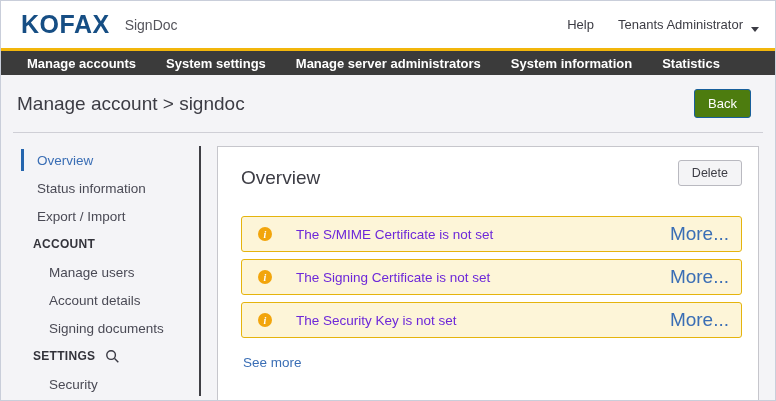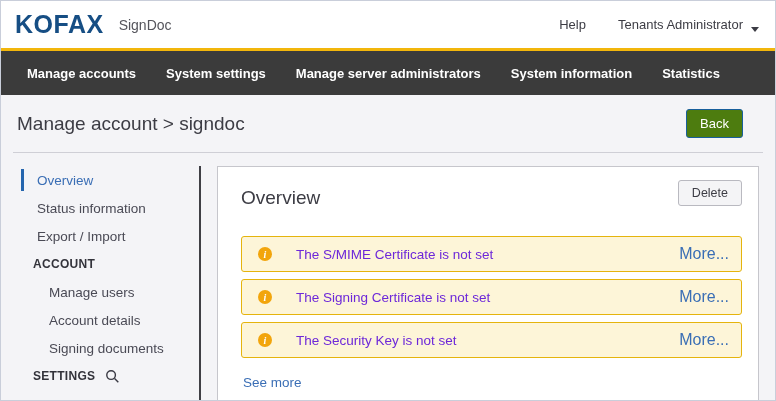--- a/index.html
+++ b/index.html
@@ -16,47 +16,48 @@
 
   
   .topbar {
     height: 47px; background: #ffffff;
     display: flex; align-items: center;
     padding: 0 16px 0 14px;
   }
   .logo {
     font-size: 25px; font-weight: 800; letter-spacing: 0.5px;
     color: #164E84;
+    margin-left: 6px;
   }
   .product { margin-left: 15px; font-size: 14px; color: #55555c; }
   .topbar-right {
-    margin-left: auto; display: flex; align-items: center; gap: 32px;
+    margin-left: auto; display: flex; align-items: center; gap: 24px;
     font-size: 13px; color: #3c3c44;
   }
   .user-menu { display: flex; align-items: flex-end; gap: 8px; cursor: pointer; }
   .caret {
     width: 0; height: 0;
     border-left: 4px solid transparent; border-right: 4px solid transparent;
     border-top: 5px solid #3c3c44;
   }
 
   .gold-line { height: 3px; background: #F2B60C; }
 
   
   .navbar {
-    height: 44px; background: #3B3B3B;
+    height: 24px; background: #3B3B3B;
     display: flex; align-items: center;
     padding-left: 26px; gap: 30px;
   }
   .nav-item { color: #ffffff; font-size: 13px; font-weight: 600; cursor: pointer; white-space: nowrap; }
 
   
   .page-row {
     height: 57px; display: flex; align-items: center;
-    padding: 0 32px 0 16px;
+    padding: 0 24px 0 16px;
   }
   .page-title { font-size: 19px; font-weight: 400; color: #3c3c44; }
   .back-btn {
     margin-left: auto;
     background: #4d7c0f; color: #fff;
     border: 1px solid #185f9c; border-radius: 3px;
     font-size: 13px; font-family: inherit;
     padding: 6px 13px; cursor: pointer;
   }
   .h-divider { border-top: 1px solid #cfcfd6; margin: 0 12px; }
@@ -109,21 +110,21 @@
     padding: 0 12px 0 16px;
   }
   .alert-icon {
     width: 14px; height: 14px; border-radius: 50%; flex: none;
     background: #F2A50C; color: #ffffff;
     font-size: 10px; font-weight: 700; font-style: italic;
     display: flex; align-items: center; justify-content: center;
     font-family: "Liberation Serif", serif;
   }
   .alert-msg { margin-left: 24px; font-size: 13.5px; color: #6d28d9; }
-  .alert-more { margin-left: auto; font-size: 16px; color: #3A6EB5; cursor: pointer; text-decoration: none; }
+  .alert-more { margin-left: auto; font-size: 19px; color: #3A6EB5; cursor: pointer; text-decoration: none; }
 
   .see-more { display: inline-block; margin-top: 17px; margin-left: 2px; font-size: 13.5px; color: #3A6EB5; cursor: pointer; text-decoration: none; }
 </style>
 </head>
 <body>
 
 <div class="window">
 
   <div class="topbar">
     <div class="logo">KOFAX</div>

